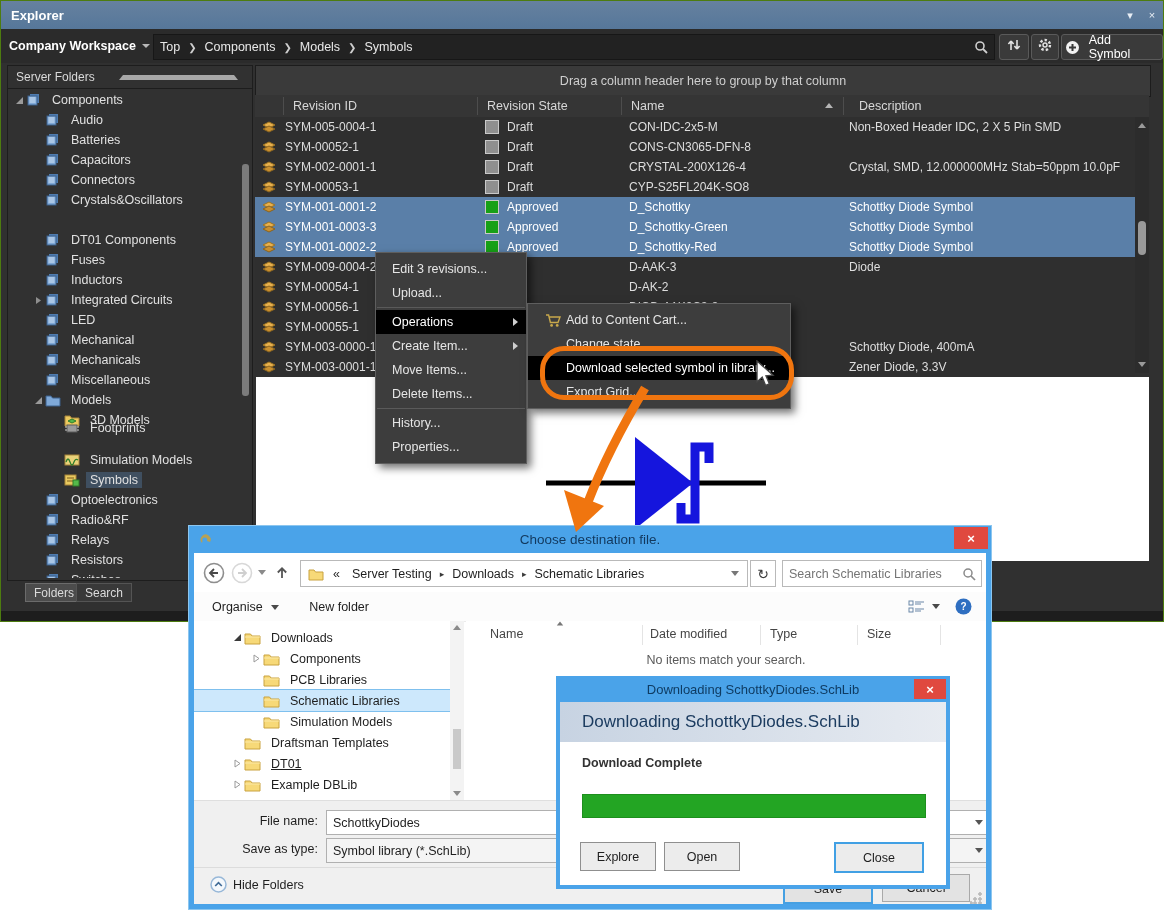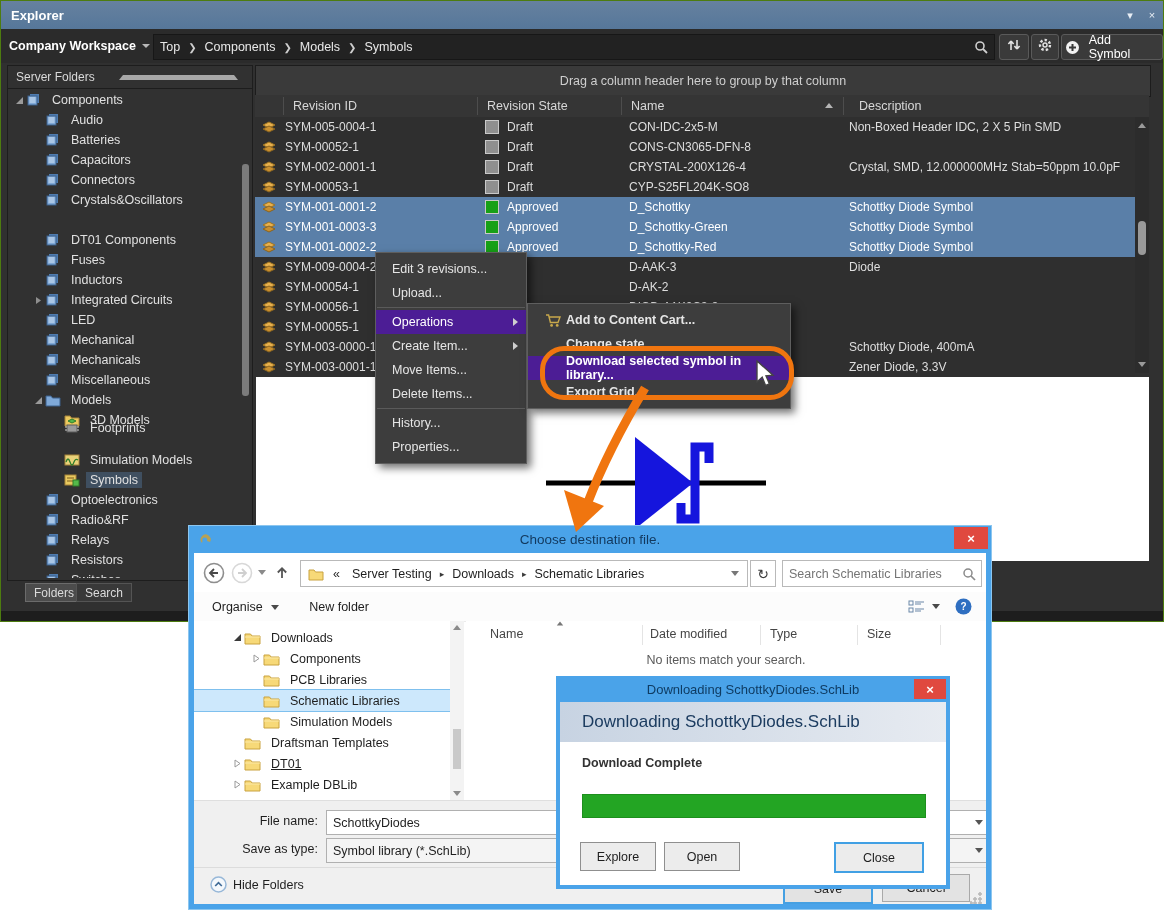--- a/index.html
+++ b/index.html
@@ -66,26 +66,26 @@
   .scr-arr{position:absolute;left:3px;width:0;height:0;border-left:4px solid transparent;
     border-right:4px solid transparent;}
   #vthumb{position:absolute;left:3px;top:104px;width:8px;height:34px;background:#9a9a9a;border-radius:4px;}
   #preview{left:255px;top:376px;width:893px;height:184px;background:#fff;}
   #botstrip{left:0;top:610px;width:1162px;height:10px;background:#1d1d1d;}
   
   .menu{position:absolute;background:#3d3d3d;border:1px solid #5e5e5e;
     box-shadow:4px 4px 8px rgba(0,0,0,.55);padding:4px 0;z-index:12;}
   .m-item{height:24px;display:flex;align-items:center;color:#e6e6e6;font-size:12.5px;
     padding-left:16px;position:relative;}
-  .m-item.hl{background:#4c1d95;color:#fff;}
+  .m-item.hl{background:#000000;color:#fff;}
   .m-sep{height:1px;background:#5a5a5a;margin:2px 1px;}
   .m-arr{position:absolute;right:8px;width:0;height:0;border-top:4px solid transparent;
     border-bottom:4px solid transparent;border-left:5px solid #cfcfcf;}
   .m-icobox{width:26px;margin-left:-8px;display:inline-flex;justify-content:center;}
-  .sm-item{padding-left:38px;font-weight:bold;}
+  .sm-item{padding-left:38px;}
   
   #dlg{left:188px;top:525px;width:804px;height:385px;background:#4aa3e9;z-index:20;
     box-shadow:0 0 0 1px #8cc6ef inset;}
   #dlg-title{left:0;top:0;width:804px;height:28px;display:flex;align-items:center;
     justify-content:center;color:#12395e;font-size:13.5px;}
   .dlg-x{position:absolute;top:2px;width:34px;height:22px;background:#e0493f;color:#fff;
     display:flex;align-items:center;justify-content:center;font-size:13px;font-weight:bold;}
   #dlg-body{left:6px;top:28px;width:792px;height:351px;background:#fff;overflow:hidden;}
   .win{color:#1e1e1e;font-size:12.5px;}
   #navbar{left:0;top:0;width:792px;height:39px;background:#fff;display:flex;align-items:center;}

